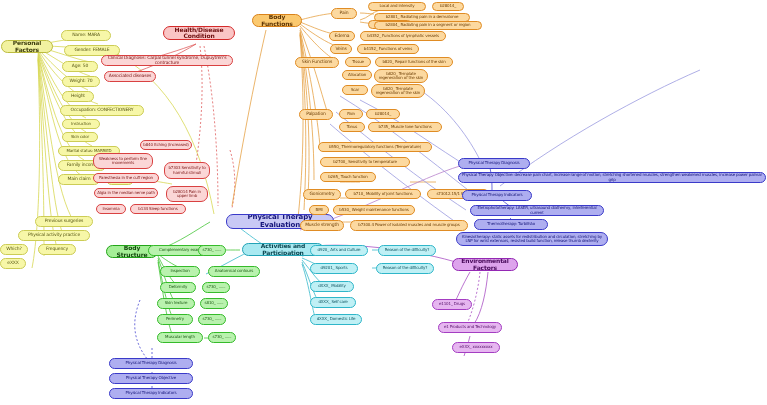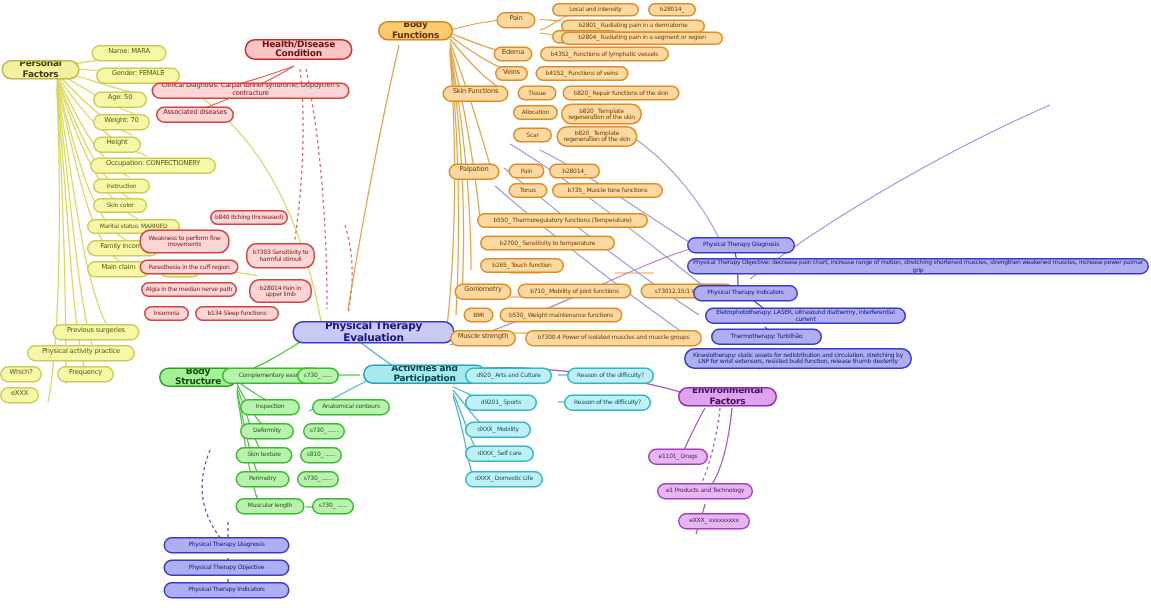--- a/index.html
+++ b/index.html
@@ -157,21 +157,21 @@
     <g stroke="#a950c4" fill="none" stroke-width="0.8">
       <path d="M470,272 C462,286 458,296 454,304"></path>
       <path d="M488,272 C486,292 482,312 474,324"></path>
       <path d="M480,272 C478,292 472,314 466,326" stroke-dasharray="2,2"></path>
       <path d="M470,336 C468,344 466,350 464,356"></path>
       <path d="M462,264 C420,250 340,240 300,248"></path>
       <path d="M300,230 C360,212 420,178 460,166" stroke="#b882cc"></path>
     </g>
   </svg>
 
-  <div class="node t-blue fs7 bold" style="left:195px;top:214px;width:108px;height:15px;background:#c9c9f5;border-color:#3a3ac9;">Physical Therapy Evaluation</div>
+  <div class="node t-blue fs7 bold" style="left:226px;top:214px;width:108px;height:15px;background:#c9c9f5;border-color:#3a3ac9;">Physical Therapy Evaluation</div>
 
   <div class="node t-yellow-root fs6" style="left:1px;top:40px;width:52px;height:13px;">Personal Factors</div>
 
   <div class="node t-yellow fs45" style="left:61px;top:30px;width:50px;height:11px;">Name: MARA</div>
   <div class="node t-yellow fs45" style="left:64px;top:45px;width:56px;height:11px;">Gender: FEMALE</div>
   <div class="node t-yellow fs45" style="left:62px;top:61px;width:36px;height:11px;">Age: 50</div>
   <div class="node t-yellow fs45" style="left:62px;top:76px;width:38px;height:11px;">Weight: 70</div>
   <div class="node t-yellow fs45" style="left:62px;top:91px;width:32px;height:11px;">Height</div>
   <div class="node t-yellow fs45" style="left:60px;top:105px;width:84px;height:11px;">Occupation: CONFECTIONERY</div>
   <div class="node t-yellow fs4" style="left:62px;top:119px;width:38px;height:10px;">Instruction</div>

